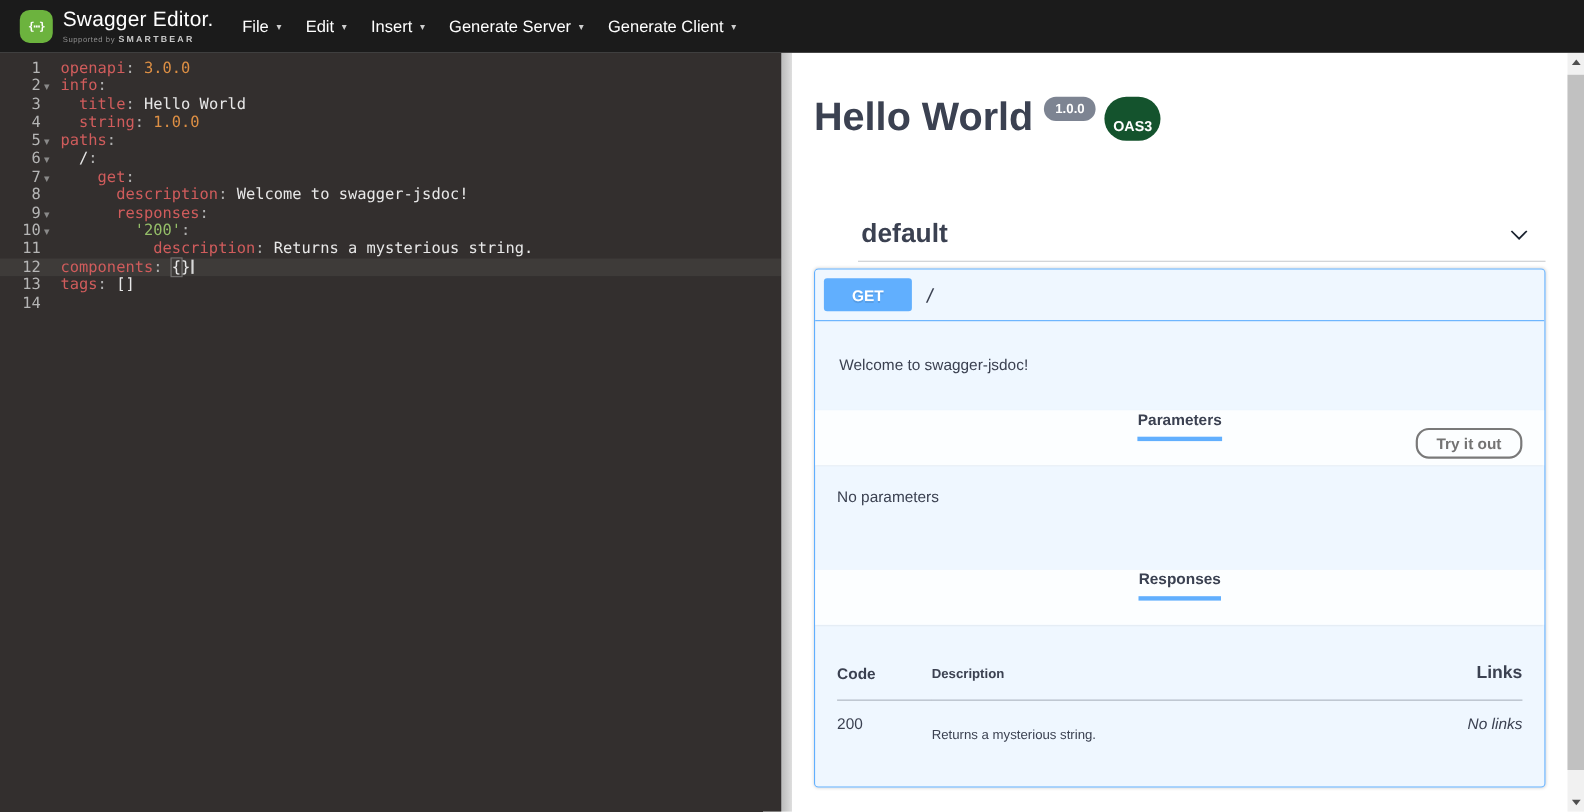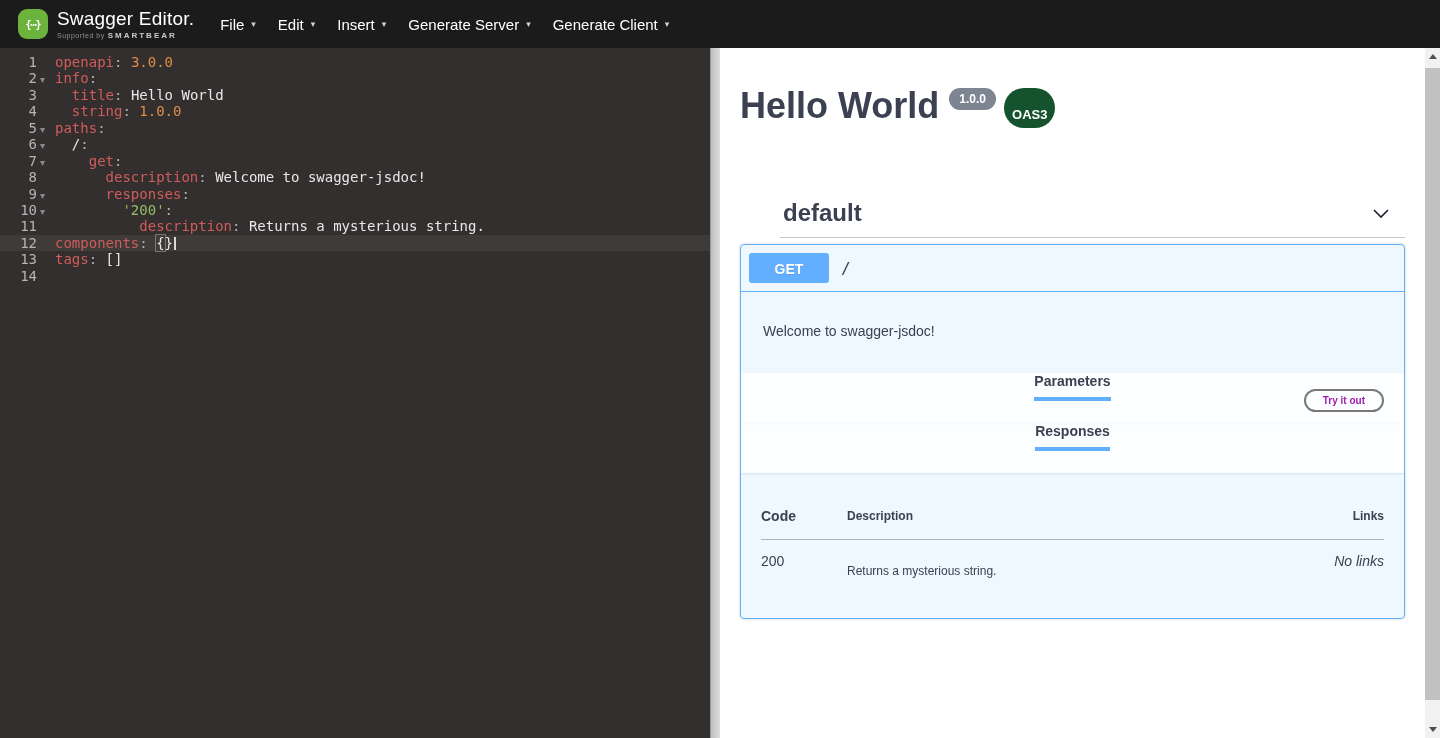--- a/index.html
+++ b/index.html
@@ -113,35 +113,35 @@
     box-shadow:0 1px 2px rgba(0,0,0,.1); display:flex; align-items:center;
     padding:0 20px; position:relative;flex-direction:column;
   }
   .tab-label { font-size:14px; font-weight:bold; color:#3b4151; position:relative; cursor:pointer; }
   .tab-label::after {
     content:""; position:absolute; left:0; right:0; bottom:-12px; height:4px;
     background:#61affe;
   }
   .tryout-btn {
     margin-left:auto; border:2px solid #797979; border-radius:12px;
-    background:transparent; color:#a21caf; font-size:10px; font-weight:600;
+    background:transparent; color:#737373; font-size:14px; font-weight:600;
     padding:4px 17px; cursor:pointer; font-family:"Liberation Sans", sans-serif;
   }
 
   .params-body { height:95px; padding:20px; font-size:14px; color:#3b4151; }
 
   .responses-body { padding:20px; }
   .responses-table { width:100%; border-collapse:collapse; }
   .responses-table th {
     text-align:left; color:#3b4151; padding:15px 0;
     border-bottom:1px solid rgba(59,65,81,.2); font-weight:bold;
   }
   th.col-code  { font-size:14px; width:86px; }
   th.col-desc  { font-size:12px; }
-  th.col-links { font-size:12px; text-align:right; }
+  th.col-links { font-size:16px; text-align:right; }
   .responses-table td { vertical-align:top; color:#3b4151; padding:13px 0 20px; }
   td.cell-code  { font-size:14px; }
   td.cell-desc  { font-size:12px; }
   td.cell-desc .md { margin-top:11px; }
   td.cell-links { font-size:14px; font-style:italic; text-align:right; }
 
   
   .scrollbar {
     position:absolute; top:48px; left:1425px; width:15px; height:690px;
     background:#f1f1f1;
@@ -275,20 +275,23 @@
         <span class="op-path">/</span>
       </div>
 
       <div class="op-description">Welcome to swagger-jsdoc!</div>
 
       <div class="section-header">
         <span class="tab-label">Parameters</span>
         <button class="tryout-btn">Try it out</button>
       </div>
 
+      <div class="params-body">
+        <span>No parameters</span>
+      </div>
 
       <div class="section-header">
         <span class="tab-label" style="font-weight:bold;">Responses</span>
       </div>
 
       <div class="responses-body">
         <table class="responses-table">
           <thead>
             <tr>
               <th class="col-code">Code</th>

